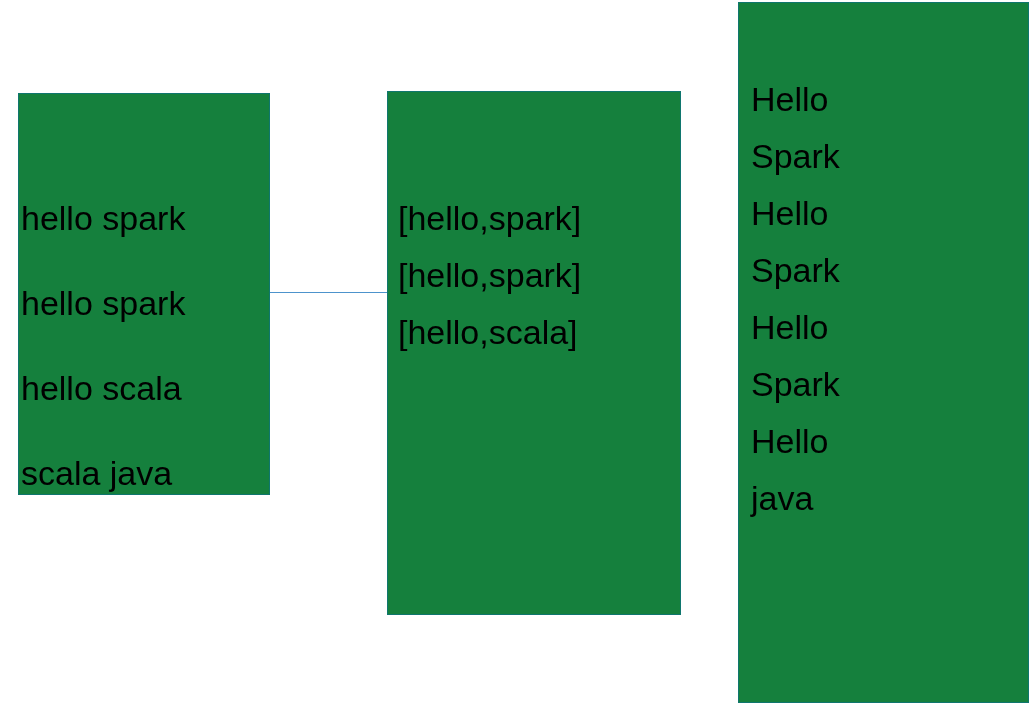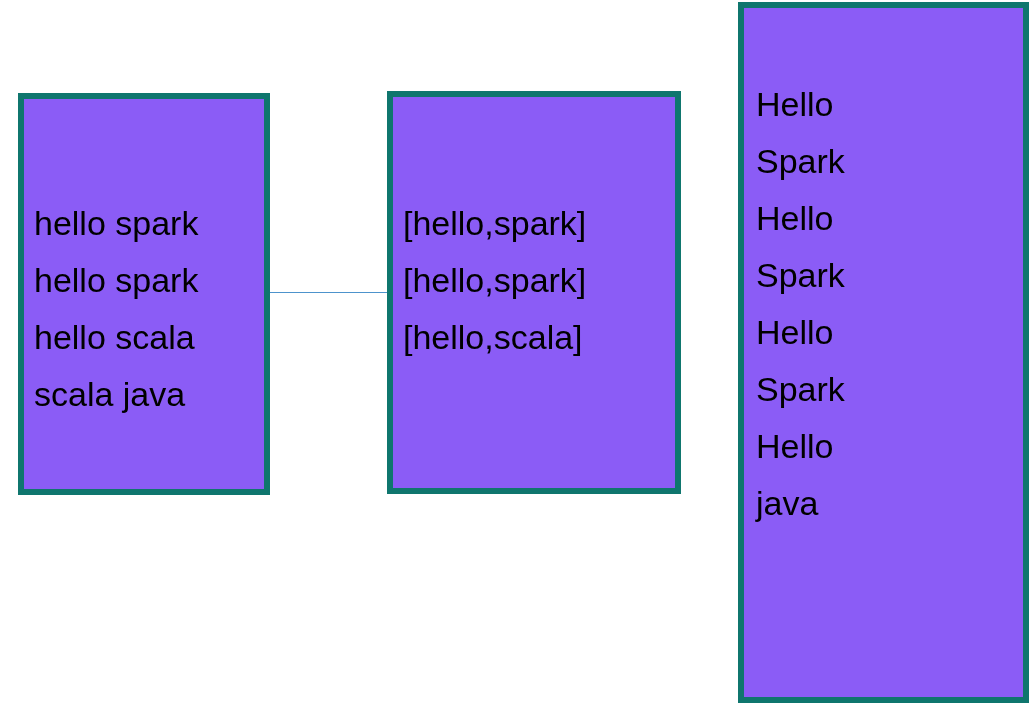--- a/index.html
+++ b/index.html
@@ -15,22 +15,22 @@
     position: relative;
     width: 1029px;
     height: 706px;
     background: #ffffff;
     overflow: hidden;
   }
 
   
   .box {
     position: absolute;
-    background: #8b5cf6;
-    border: 6px solid #0f766e;
+    background: #15803d;
+    border: 1px solid #0f766e;
     box-sizing: border-box;
   }
 
   .box-lines {
     position: absolute;
     left: 0;
     right: 0;
     display: flex;
     flex-direction: column;
   }
@@ -45,28 +45,29 @@
 
   
   #box-input {
     left: 18px;
     top: 93px;
     width: 252px;
     height: 402px;
   }
   #box-input .box-lines {
     top: 96px;
-    padding-left: 10px;
+    padding-left: 2px;
+    gap: 28px;
   }
 
   #box-tokens {
     left: 387px;
     top: 91px;
     width: 294px;
-    height: 403px;
+    height: 524px;
   }
   #box-tokens .box-lines {
     top: 98px;
     padding-left: 10px;
   }
 
   #box-output {
     left: 738px;
     top: 2px;
     width: 291px;

